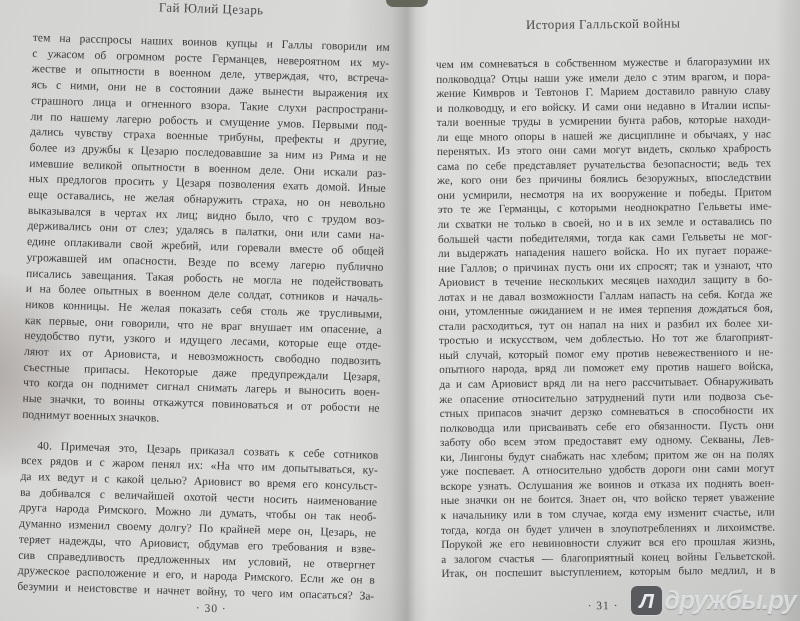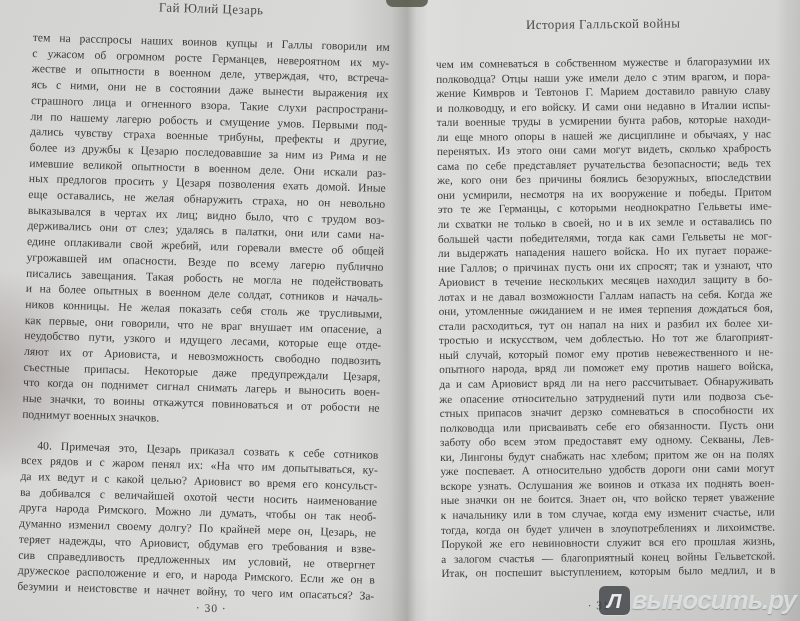--- a/index.html
+++ b/index.html
@@ -196,16 +196,16 @@
     </div>
 
   <div class="page-number num-right">· 31 ·</div>
 
   <div class="vignette"></div>
 
   <div class="watermark">
     <span class="wm-badge">
       <span class="wm-badge-letter">Л</span>
     </span>
-    <span class="wm-text">выносить.ру</span>
+    <span class="wm-text">дружбы.ру</span>
   </div>
 
 </div>
 
 </body></html>

